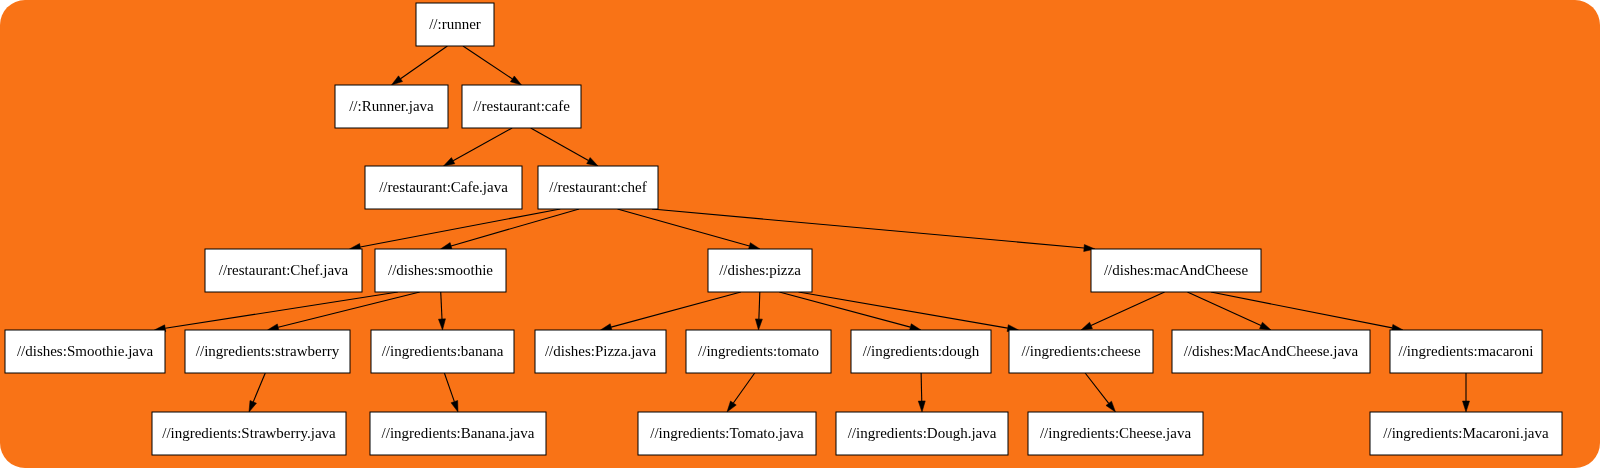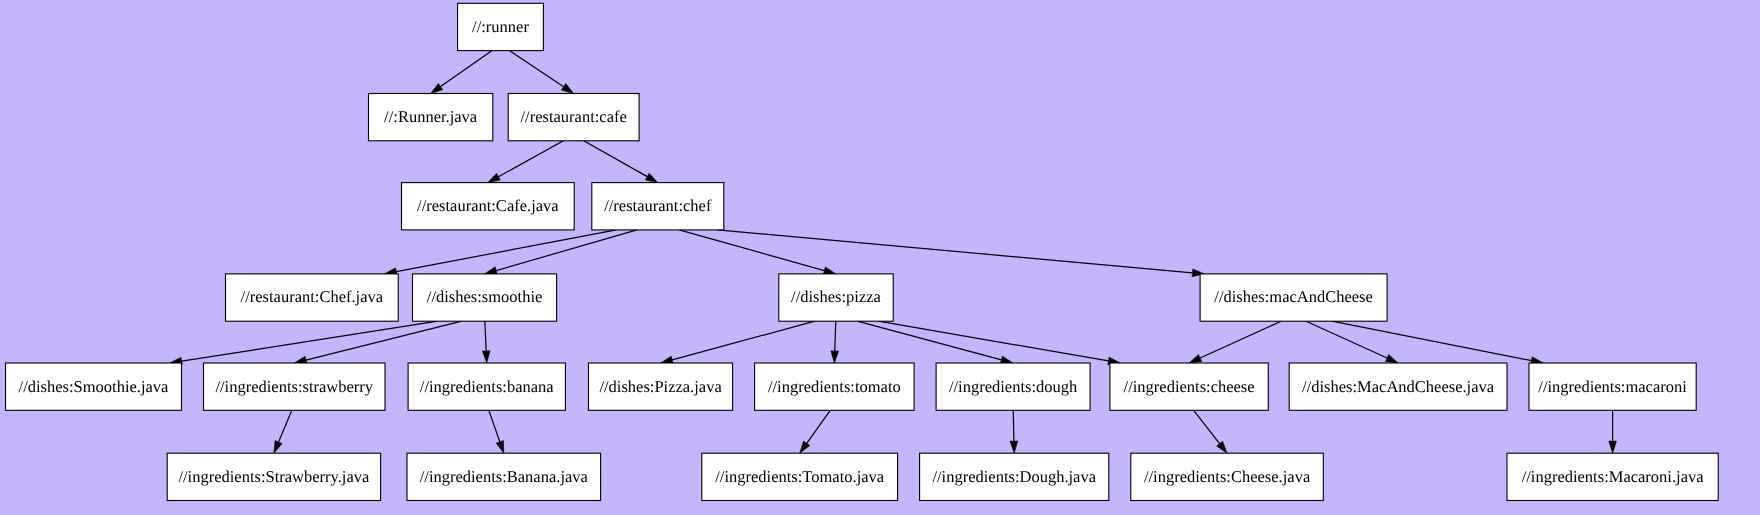--- a/index.html
+++ b/index.html
@@ -4,23 +4,24 @@
 <style>
   html, body {
     margin: 0;
     padding: 0;
     background: #ffffff;
   }
   #graph-root {
     position: relative;
     width: 1600px;
     height: 468px;
-    background: #c4b5fd;
+    background: #f97316;
     font-family: "Liberation Serif", "DejaVu Serif", serif;
     overflow: hidden;
+    border-radius: 25px;
   }
   svg.graph-canvas {
     display: block;
     width: 1600px;
     height: 468px;
   }
   .node-box {
     fill: #ffffff;
     stroke: #000000;
     stroke-width: 1;

